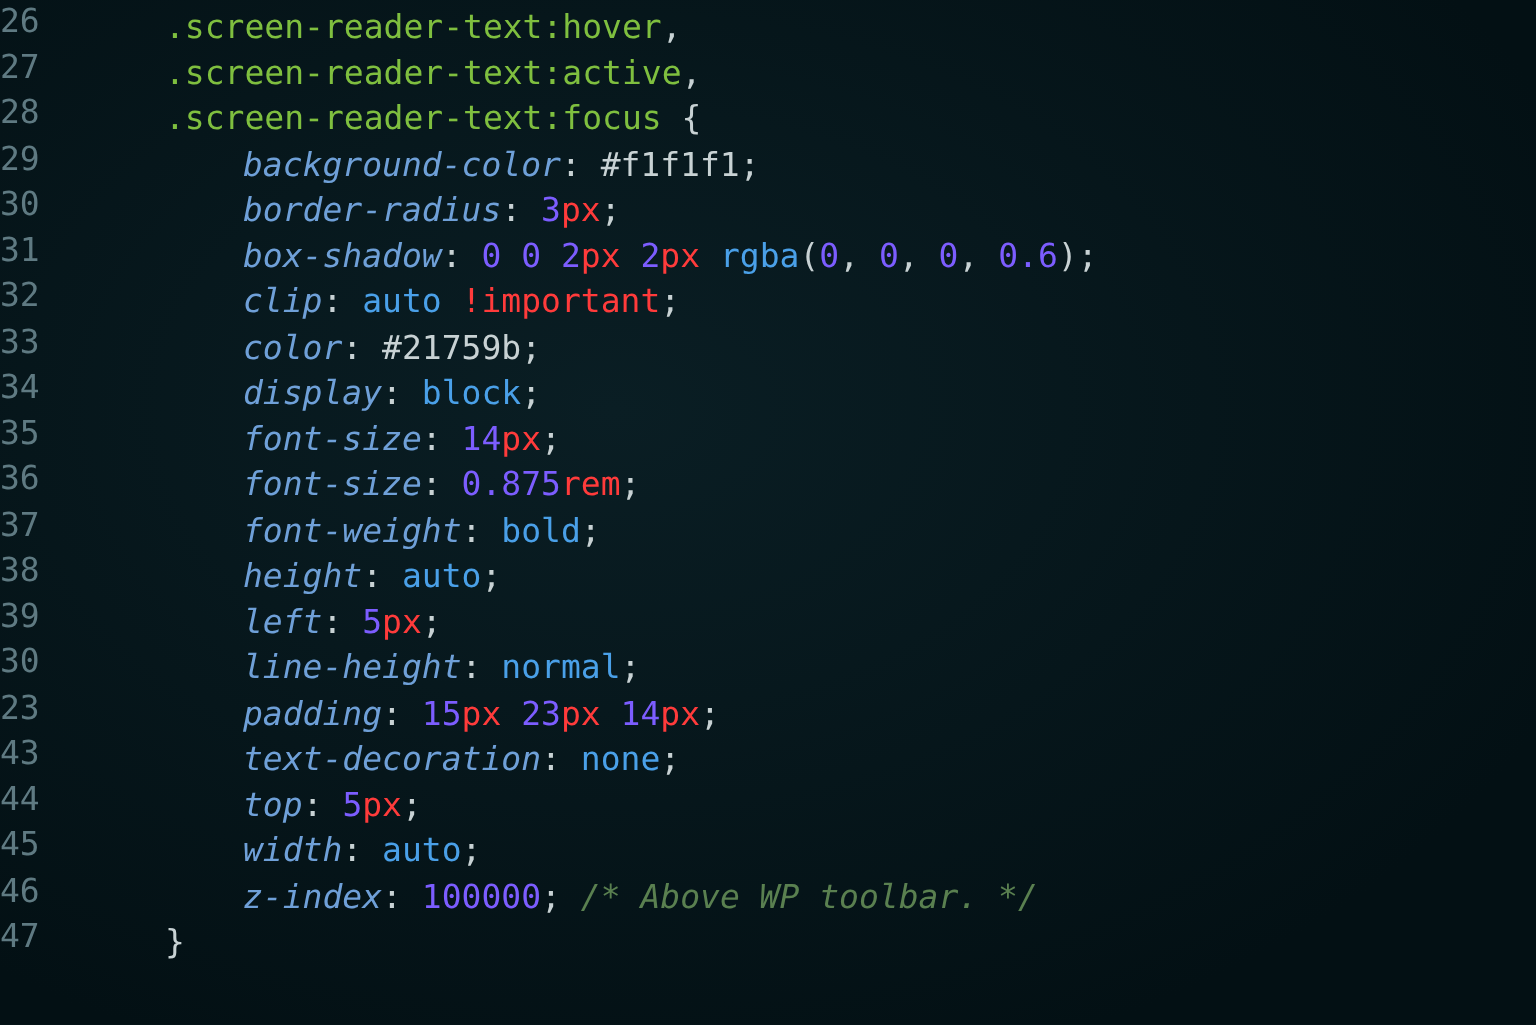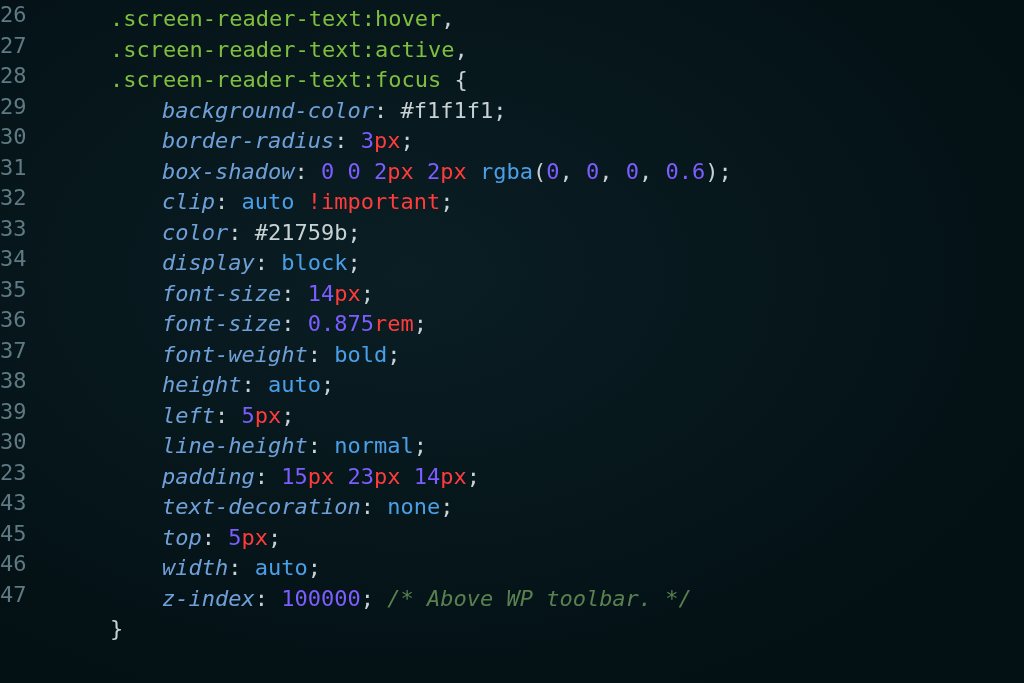--- a/index.html
+++ b/index.html
@@ -72,18 +72,19 @@
       <div>33</div>
       <div>34</div>
       <div>35</div>
       <div>36</div>
       <div>37</div>
       <div>38</div>
       <div>39</div>
       <div>30</div>
       <div>23</div>
       <div>43</div>
+      <div>44</div>
       <div>45</div>
       <div>46</div>
       <div>47</div>
     </div>
   <div class="code" id="code"><div class="row"><span class="sel">.screen-reader-text:hover</span><span class="punc">,</span></div><div class="row"><span class="sel">.screen-reader-text:active</span><span class="punc">,</span></div><div class="row"><span class="sel">.screen-reader-text:focus</span><span class="punc"> {</span></div><div class="row"><span class="ind"></span><span class="prop">background-color</span><span class="punc">: </span><span class="hex">#f1f1f1</span><span class="punc">;</span></div><div class="row"><span class="ind"></span><span class="prop">border-radius</span><span class="punc">: </span><span class="num">3</span><span class="unit">px</span><span class="punc">;</span></div><div class="row"><span class="ind"></span><span class="prop">box-shadow</span><span class="punc">: </span><span class="num">0</span><span class="punc"> </span><span class="num">0</span><span class="punc"> </span><span class="num">2</span><span class="unit">px</span><span class="punc"> </span><span class="num">2</span><span class="unit">px</span><span class="punc"> </span><span class="fn">rgba</span><span class="punc">(</span><span class="num">0</span><span class="punc">, </span><span class="num">0</span><span class="punc">, </span><span class="num">0</span><span class="punc">, </span><span class="num">0.6</span><span class="punc">)</span><span class="punc">;</span></div><div class="row"><span class="ind"></span><span class="prop">clip</span><span class="punc">: </span><span class="val">auto</span><span class="punc"> </span><span class="imp">!important</span><span class="punc">;</span></div><div class="row"><span class="ind"></span><span class="prop">color</span><span class="punc">: </span><span class="hex">#21759b</span><span class="punc">;</span></div><div class="row"><span class="ind"></span><span class="prop">display</span><span class="punc">: </span><span class="val">block</span><span class="punc">;</span></div><div class="row"><span class="ind"></span><span class="prop">font-size</span><span class="punc">: </span><span class="num">14</span><span class="unit">px</span><span class="punc">;</span></div><div class="row"><span class="ind"></span><span class="prop">font-size</span><span class="punc">: </span><span class="num">0.875</span><span class="unit">rem</span><span class="punc">;</span></div><div class="row"><span class="ind"></span><span class="prop">font-weight</span><span class="punc">: </span><span class="val">bold</span><span class="punc">;</span></div><div class="row"><span class="ind"></span><span class="prop">height</span><span class="punc">: </span><span class="val">auto</span><span class="punc">;</span></div><div class="row"><span class="ind"></span><span class="prop">left</span><span class="punc">: </span><span class="num">5</span><span class="unit">px</span><span class="punc">;</span></div><div class="row"><span class="ind"></span><span class="prop">line-height</span><span class="punc">: </span><span class="val">normal</span><span class="punc">;</span></div><div class="row"><span class="ind"></span><span class="prop">padding</span><span class="punc">: </span><span class="num">15</span><span class="unit">px</span><span class="punc"> </span><span class="num">23</span><span class="unit">px</span><span class="punc"> </span><span class="num">14</span><span class="unit">px</span><span class="punc">;</span></div><div class="row"><span class="ind"></span><span class="prop">text-decoration</span><span class="punc">: </span><span class="val">none</span><span class="punc">;</span></div><div class="row"><span class="ind"></span><span class="prop">top</span><span class="punc">: </span><span class="num">5</span><span class="unit">px</span><span class="punc">;</span></div><div class="row"><span class="ind"></span><span class="prop">width</span><span class="punc">: </span><span class="val">auto</span><span class="punc">;</span></div><div class="row"><span class="ind"></span><span class="prop">z-index</span><span class="punc">: </span><span class="num">100000</span><span class="punc">; </span><span class="comm">/* Above WP toolbar. */</span></div><div class="row"><span class="punc">}</span></div><div class="row"></div></div>
 </div>
 
 </body></html>

